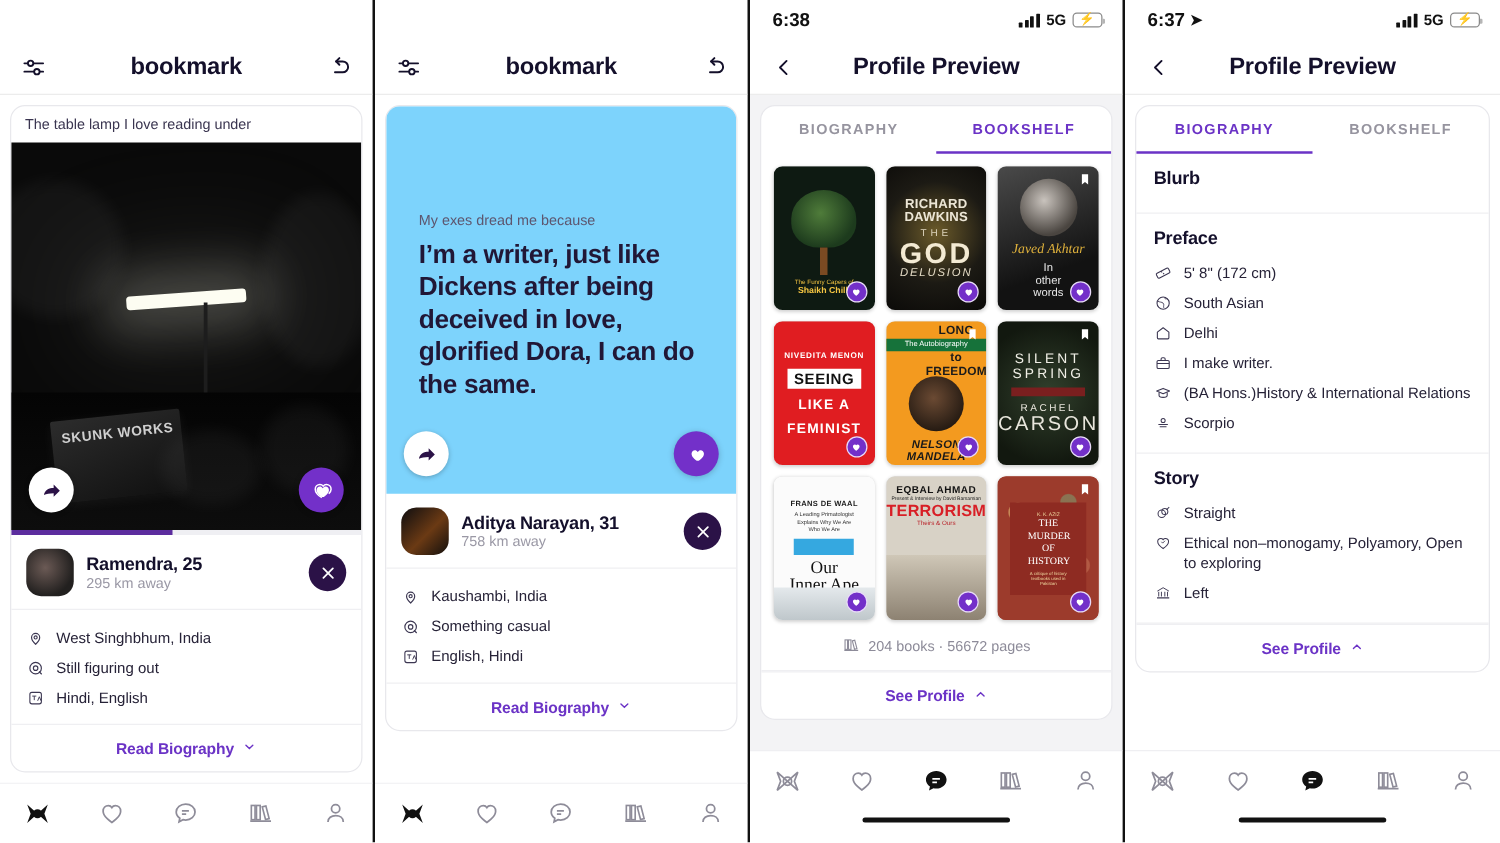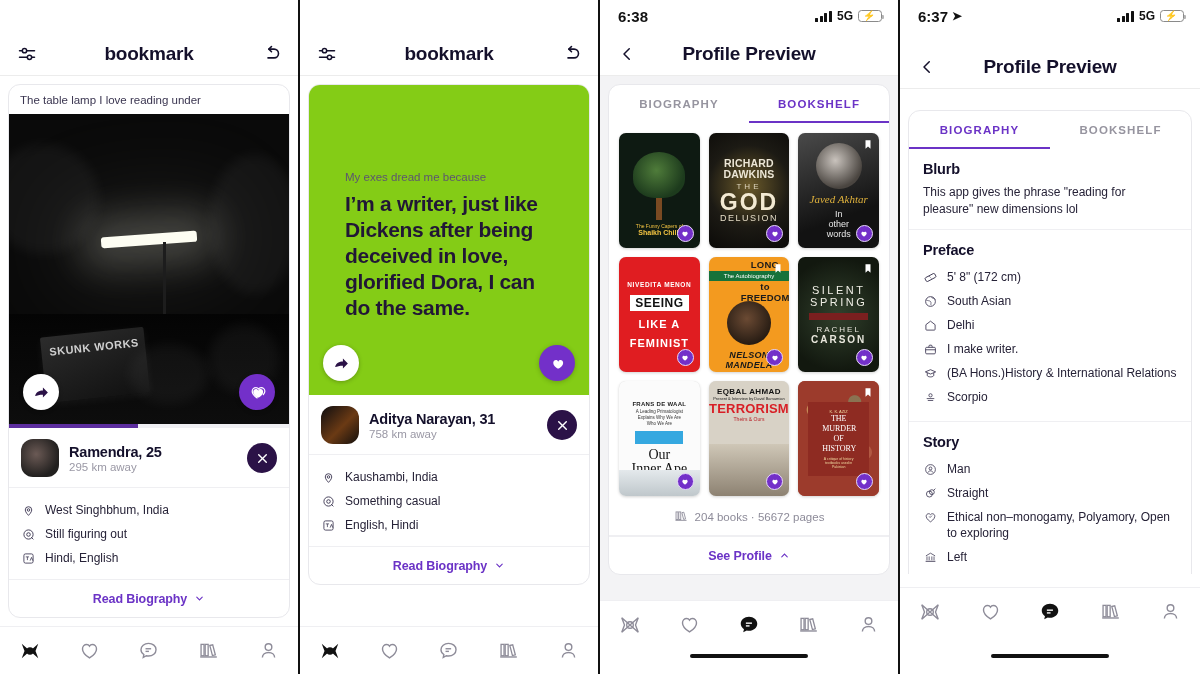--- a/index.html
+++ b/index.html
@@ -11,21 +11,21 @@
   }
   .screens { display: flex; width: 1200px; height: 674px; }
   .panel {
     width: 300px; height: 674px;
     position: relative;
     background: #ffffff;
     border-right: 2px solid #111;
     overflow: hidden;
     display: flex; flex-direction: column;
   }
-  .panel:last-child { border-right: none; gap: 13px; }
+  .panel:last-child { border-right: none; }
 
   
   .statusbar {
     height: 32px; flex: 0 0 32px;
     display: flex; align-items: center; justify-content: space-between;
     padding: 0 16px 0 18px;
     font-size: 15px; font-weight: bold; color: #111;
   }
   .statusbar.blank { visibility: hidden; }
   .status-left { display: flex; align-items: center; gap: 4px; }
@@ -100,22 +100,22 @@
   .photo .book span {
     position: absolute; top: 9px; left: 8px; right: 6px; color: #cfcfcf;
     font-size: 11px; font-weight: bold; letter-spacing: .5px; line-height: 12px;
     font-family: "Liberation Sans Narrow","Liberation Sans",sans-serif;
   }
   .photo .blob {
     position: absolute; border-radius: 50%; background: rgba(255,255,255,.045);
     filter: blur(6px);
   }
   .photo-pink {
-    position: relative; width: 100%; height: 310px; background: #84cc16;
-    padding: 86px 36px 0; overflow: hidden;
+    position: relative; width: 100%; height: 310px; background: #7dd3fc;
+    padding: 86px 26px 0; overflow: hidden;
   }
   .prompt-label { font-size: 11.5px; color: #5d566f; margin-bottom: 8px; }
   .prompt-text {
     font-size: 21px; line-height: 26px; font-weight: bold; color: #211736;
     letter-spacing: -.3px;
   }
   .fab {
     position: absolute; width: 36px; height: 36px; border-radius: 50%;
     display: flex; align-items: center; justify-content: center;
     bottom: 14px;
@@ -192,21 +192,21 @@
   .cov-shaikh { background: #0e1a12; }
   .cov-shaikh .tree { width: 52px; height: 46px; border-radius: 50% 50% 42% 42%;
     background: radial-gradient(circle at 45% 40%, #4f7c3a, #1d3b1d 70%); margin-top: 6px; }
   .cov-shaikh .trunk { width: 6px; height: 22px; background: #7a4a22; }
   .cov-shaikh .t1 { color: #f4c542; font-size: 5px; margin-top: 3px; }
   .cov-shaikh .t2 { color: #f4c542; font-size: 7px; font-weight: bold; }
   .cov-dawkins { background: radial-gradient(circle at 50% 46%, #6b5a2a 0%, #1c1a14 55%, #0b0a08 100%); }
   .cov-dawkins .n { color: #ece6d6; font-size: 10.5px; font-weight: bold; line-height: 11px; letter-spacing: .2px;}
   .cov-dawkins .the { color: #ddd4bd; font-size: 8px; letter-spacing: 3px; margin-top: 2px; }
   .cov-dawkins .god { color: #f3ead3; font-size: 23px; font-weight: bold; letter-spacing: 2px; line-height: 22px; }
-  .cov-dawkins .del { color: #e5dcc6; font-size: 9px; letter-spacing: 1.5px; }
+  .cov-dawkins .del { color: #e5dcc6; font-size: 9px; letter-spacing: 1.5px; font-style: italic; }
   .cov-seeing { background: #e01d21; }
   .cov-seeing .au { color: #fff; font-size: 6.5px; font-weight: bold; letter-spacing: .6px; }
   .cov-seeing .w1 { background: #fff; color: #111; font-size: 12px; font-weight: bold;
                     padding: 1px 5px; margin-top: 7px; letter-spacing: .5px; }
   .cov-seeing .w2 { color: #fff; font-size: 11px; font-weight: bold; margin-top: 7px; letter-spacing: 1px; }
   .cov-seeing .w3 { color: #fff; font-size: 11px; font-weight: bold; margin-top: 7px; letter-spacing: 1px; }
   .cov-javed { background: linear-gradient(160deg,#4a4a4a,#121212 70%); }
   .cov-javed .face { width: 46px; height: 46px; border-radius: 50%;
       background: radial-gradient(circle at 42% 38%, #c9c3bd, #4a4540 70%); margin-bottom: 4px; }
   .cov-javed .sig2 { color: #e0b23c; font-size: 11px; font-style: italic; font-family: "Liberation Serif", serif; }
@@ -218,21 +218,21 @@
       position: absolute; top: 2px; left: 0; right: 0; letter-spacing: .2px; margin-left: 32px; }
   .cov-mandela .face2 { width: 44px; height: 44px; border-radius: 50%;
       background: radial-gradient(circle at 45% 40%, #6b4a33, #241a12 75%); margin-top: 16px; }
   .cov-mandela .nm { color: #1a1a1a; font-size: 9px; font-weight: bold; letter-spacing: .3px;
       position: absolute; bottom: 2px; left: 0; right: 0; font-style: italic; }
   .cov-silent { background: radial-gradient(circle at 50% 50%, #31402c, #12180f 80%); }
   .cov-silent .s1 { color: #f0efe6; font-size: 11px; letter-spacing: 2.5px; }
   .cov-silent .s2 { color: #f0efe6; font-size: 11px; letter-spacing: 2.5px; }
   .cov-silent .bar2 { width: 82%; height: 7px; background: #7a1f1f; margin: 5px 0; }
   .cov-silent .s3 { color: #e8e6dc; font-size: 8px; letter-spacing: 2px; }
-  .cov-silent .s4 { color: #e8e6dc; font-size: 10px; letter-spacing: 2px; font-weight: bold; }
+  .cov-silent .s4 { color: #e8e6dc; font-size: 16px; letter-spacing: 2px; }
   .cov-ape { background: #fbfbfb; }
   .cov-ape .a1l { color: #1b1b1b; font-size: 6px; font-weight: bold; letter-spacing: .3px; }
   .cov-ape .a2l { color: #333; font-size: 4.5px; line-height: 6px; margin-top: 2px; }
   .cov-ape .blue { width: 66%; height: 13px; background: #35a8e0; margin: 4px 0; }
   .cov-ape .ttl2 { color: #111; font-size: 14px; font-family: "Liberation Serif", serif; line-height: 14px; }
   .cov-ape .bench { width: 100%; height: 26px; background: linear-gradient(to top,#bfc7cb,#e4e9ec);
       position: absolute; bottom: 0; left: 0; }
   .cov-terror { background: #d8d2c6; }
   .cov-terror .eq { color: #111; font-size: 8px; font-weight: bold; letter-spacing: .4px; }
   .cov-terror .sub { color: #222; font-size: 4px; }
@@ -816,21 +816,20 @@
 
     <div class="body">
       <div class="tabs-card">
         <div class="tabs">
           <div class="tab active">BIOGRAPHY</div>
           <div class="tab">BOOKSHELF</div>
         </div>
 
         <div class="bio-sec">
           <div class="bio-h">Blurb</div>
-          <div class="bio-p">This app gives the phrase "reading for pleasure" new dimensions lol</div>
         </div>
 
         <div class="bio-sec">
           <div class="bio-h">Preface</div>
           <div class="fact">
             <span class="glyph">
                 <svg width="13" height="13" viewBox="0 0 24 24" fill="none" stroke="#3c3752" stroke-width="1.6">
                   <rect x="2" y="8" width="20" height="8" rx="2" transform="rotate(-28 12 12)"></rect>
                   <line x1="9" y1="9.5" x2="10.5" y2="11"></line>
                   <line x1="12" y1="12" x2="13.5" y2="13.5"></line>
@@ -881,30 +880,20 @@
                   <line x1="5" y1="14" x2="19" y2="14"></line>
                   <line x1="7" y1="17.5" x2="17" y2="17.5"></line>
                 </svg>
               </span>
             <span class="txt">Scorpio</span>
           </div>
         </div>
 
         <div class="bio-sec">
           <div class="bio-h">Story</div>
-          <div class="fact">
-            <span class="glyph">
-                <svg width="13" height="13" viewBox="0 0 24 24" fill="none" stroke="#3c3752" stroke-width="1.5">
-                  <circle cx="12" cy="12" r="9"></circle>
-                  <circle cx="12" cy="10" r="2.6"></circle>
-                  <path d="M7.4 17.5c.8-2 2.5-3 4.6-3s3.8 1 4.6 3"></path>
-                </svg>
-              </span>
-            <span class="txt">Man</span>
-          </div>
           <div class="fact">
             <span class="glyph">
                 <svg width="13" height="13" viewBox="0 0 24 24" fill="none" stroke="#3c3752" stroke-width="1.5">
                   <circle cx="10" cy="13" r="5.5"></circle>
                   <circle cx="14.5" cy="9.5" r="4.5"></circle>
                   <line x1="17" y1="7" x2="21" y2="3"></line>
                 </svg>
               </span>
             <span class="txt">Straight</span>
           </div>

